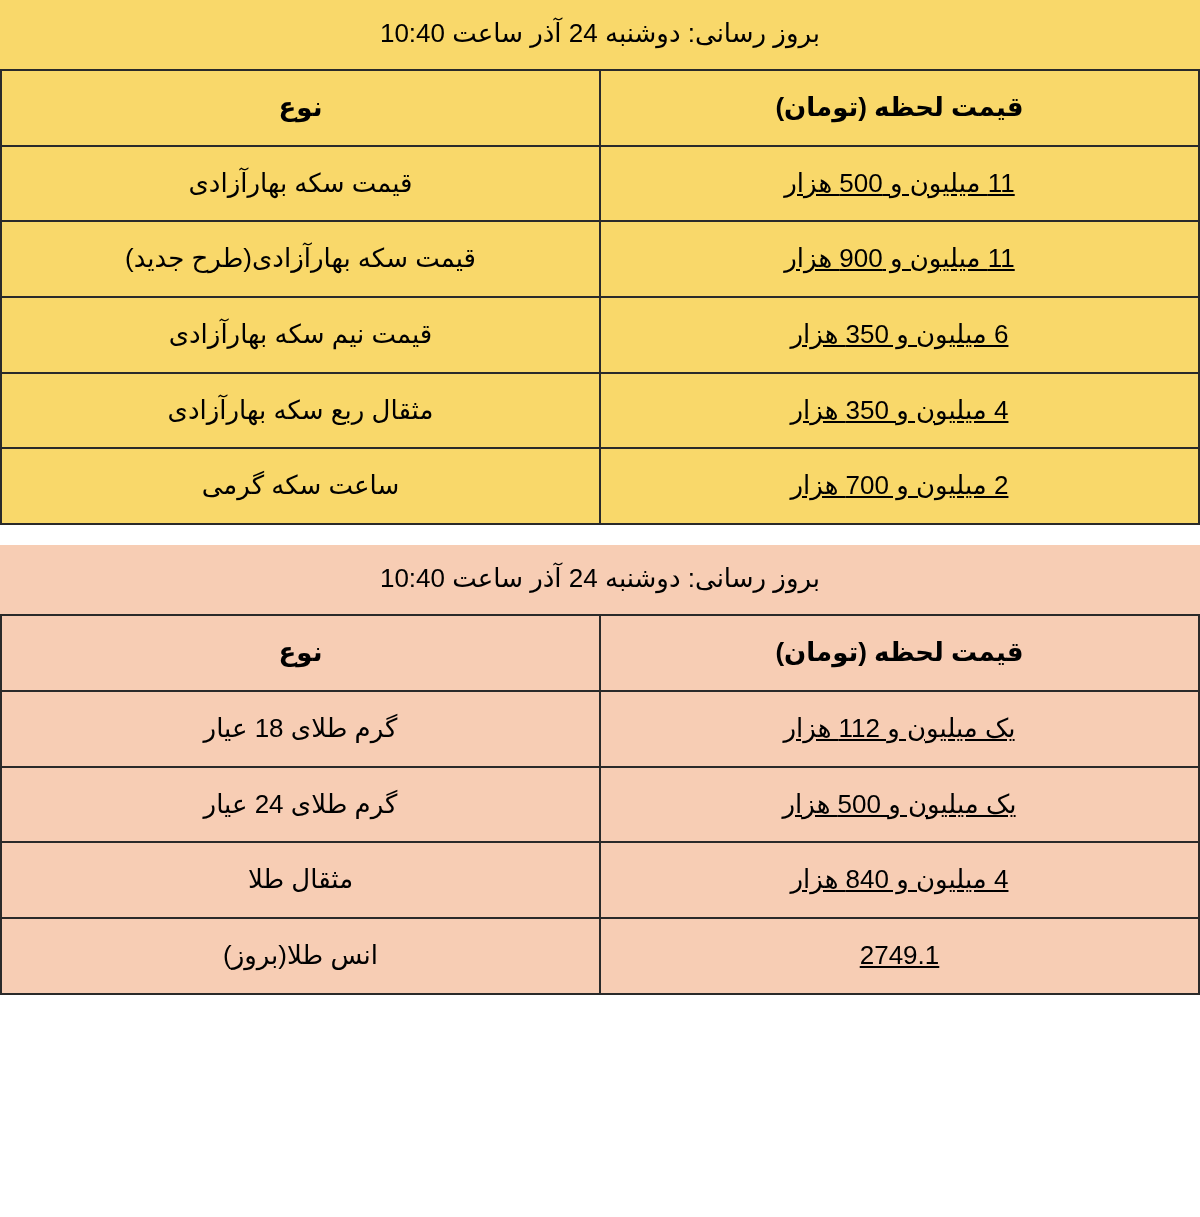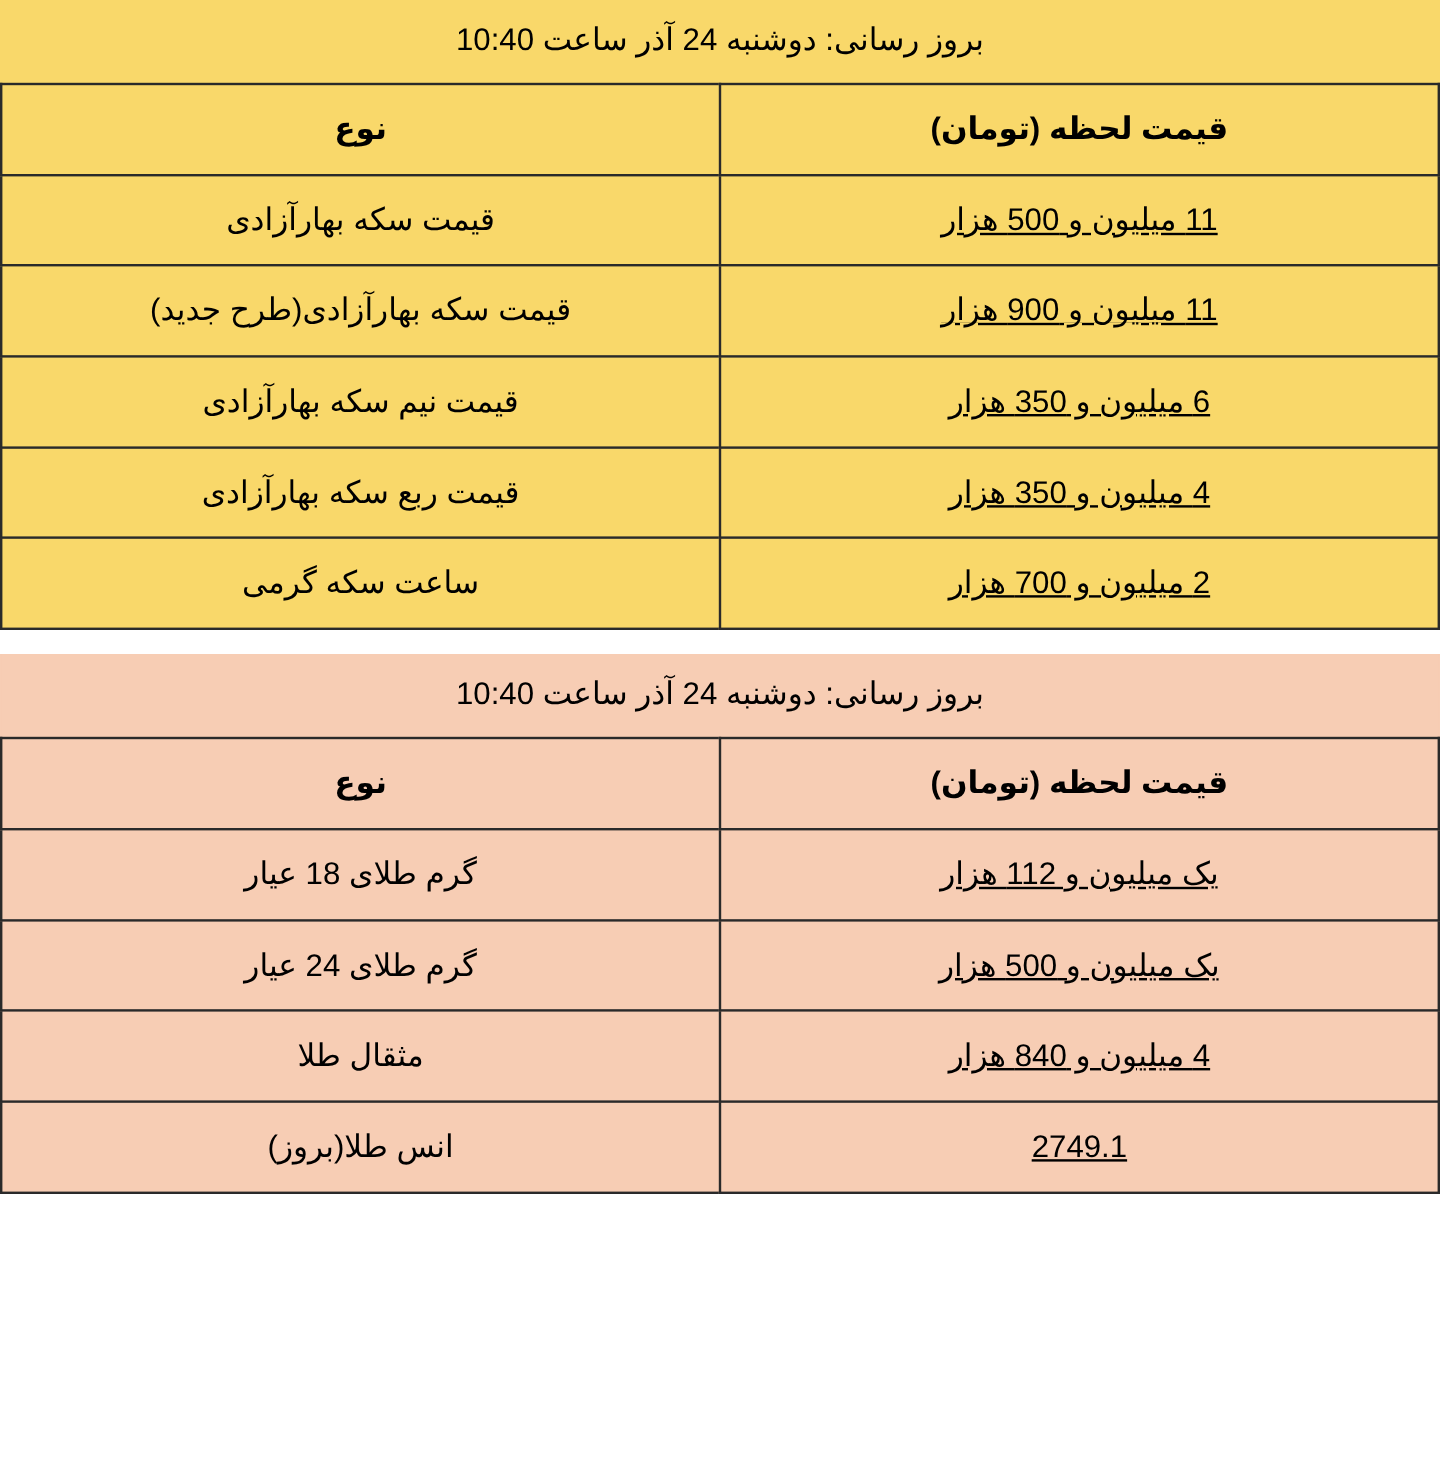--- a/index.html
+++ b/index.html
@@ -108,21 +108,21 @@
         <tr>
           <td class="cell-price">11 میلیون و 900 هزار</td>
           <td class="cell-type">قیمت سکه بهارآزادی(طرح جدید)</td>
         </tr>
         <tr>
           <td class="cell-price">6 میلیون و 350 هزار</td>
           <td class="cell-type">قیمت نیم سکه بهارآزادی</td>
         </tr>
         <tr>
           <td class="cell-price">4 میلیون و 350 هزار</td>
-          <td class="cell-type">قیمت ربع سکه بهارآزادی</td>
+          <td class="cell-type">مثقال ربع سکه بهارآزادی</td>
         </tr>
         <tr>
           <td class="cell-price">2 میلیون و 700 هزار</td>
           <td class="cell-type">ساعت سکه گرمی</td>
         </tr>
       </tbody>
     </table>
   </div>
 
   <div class="spacer"></div>

